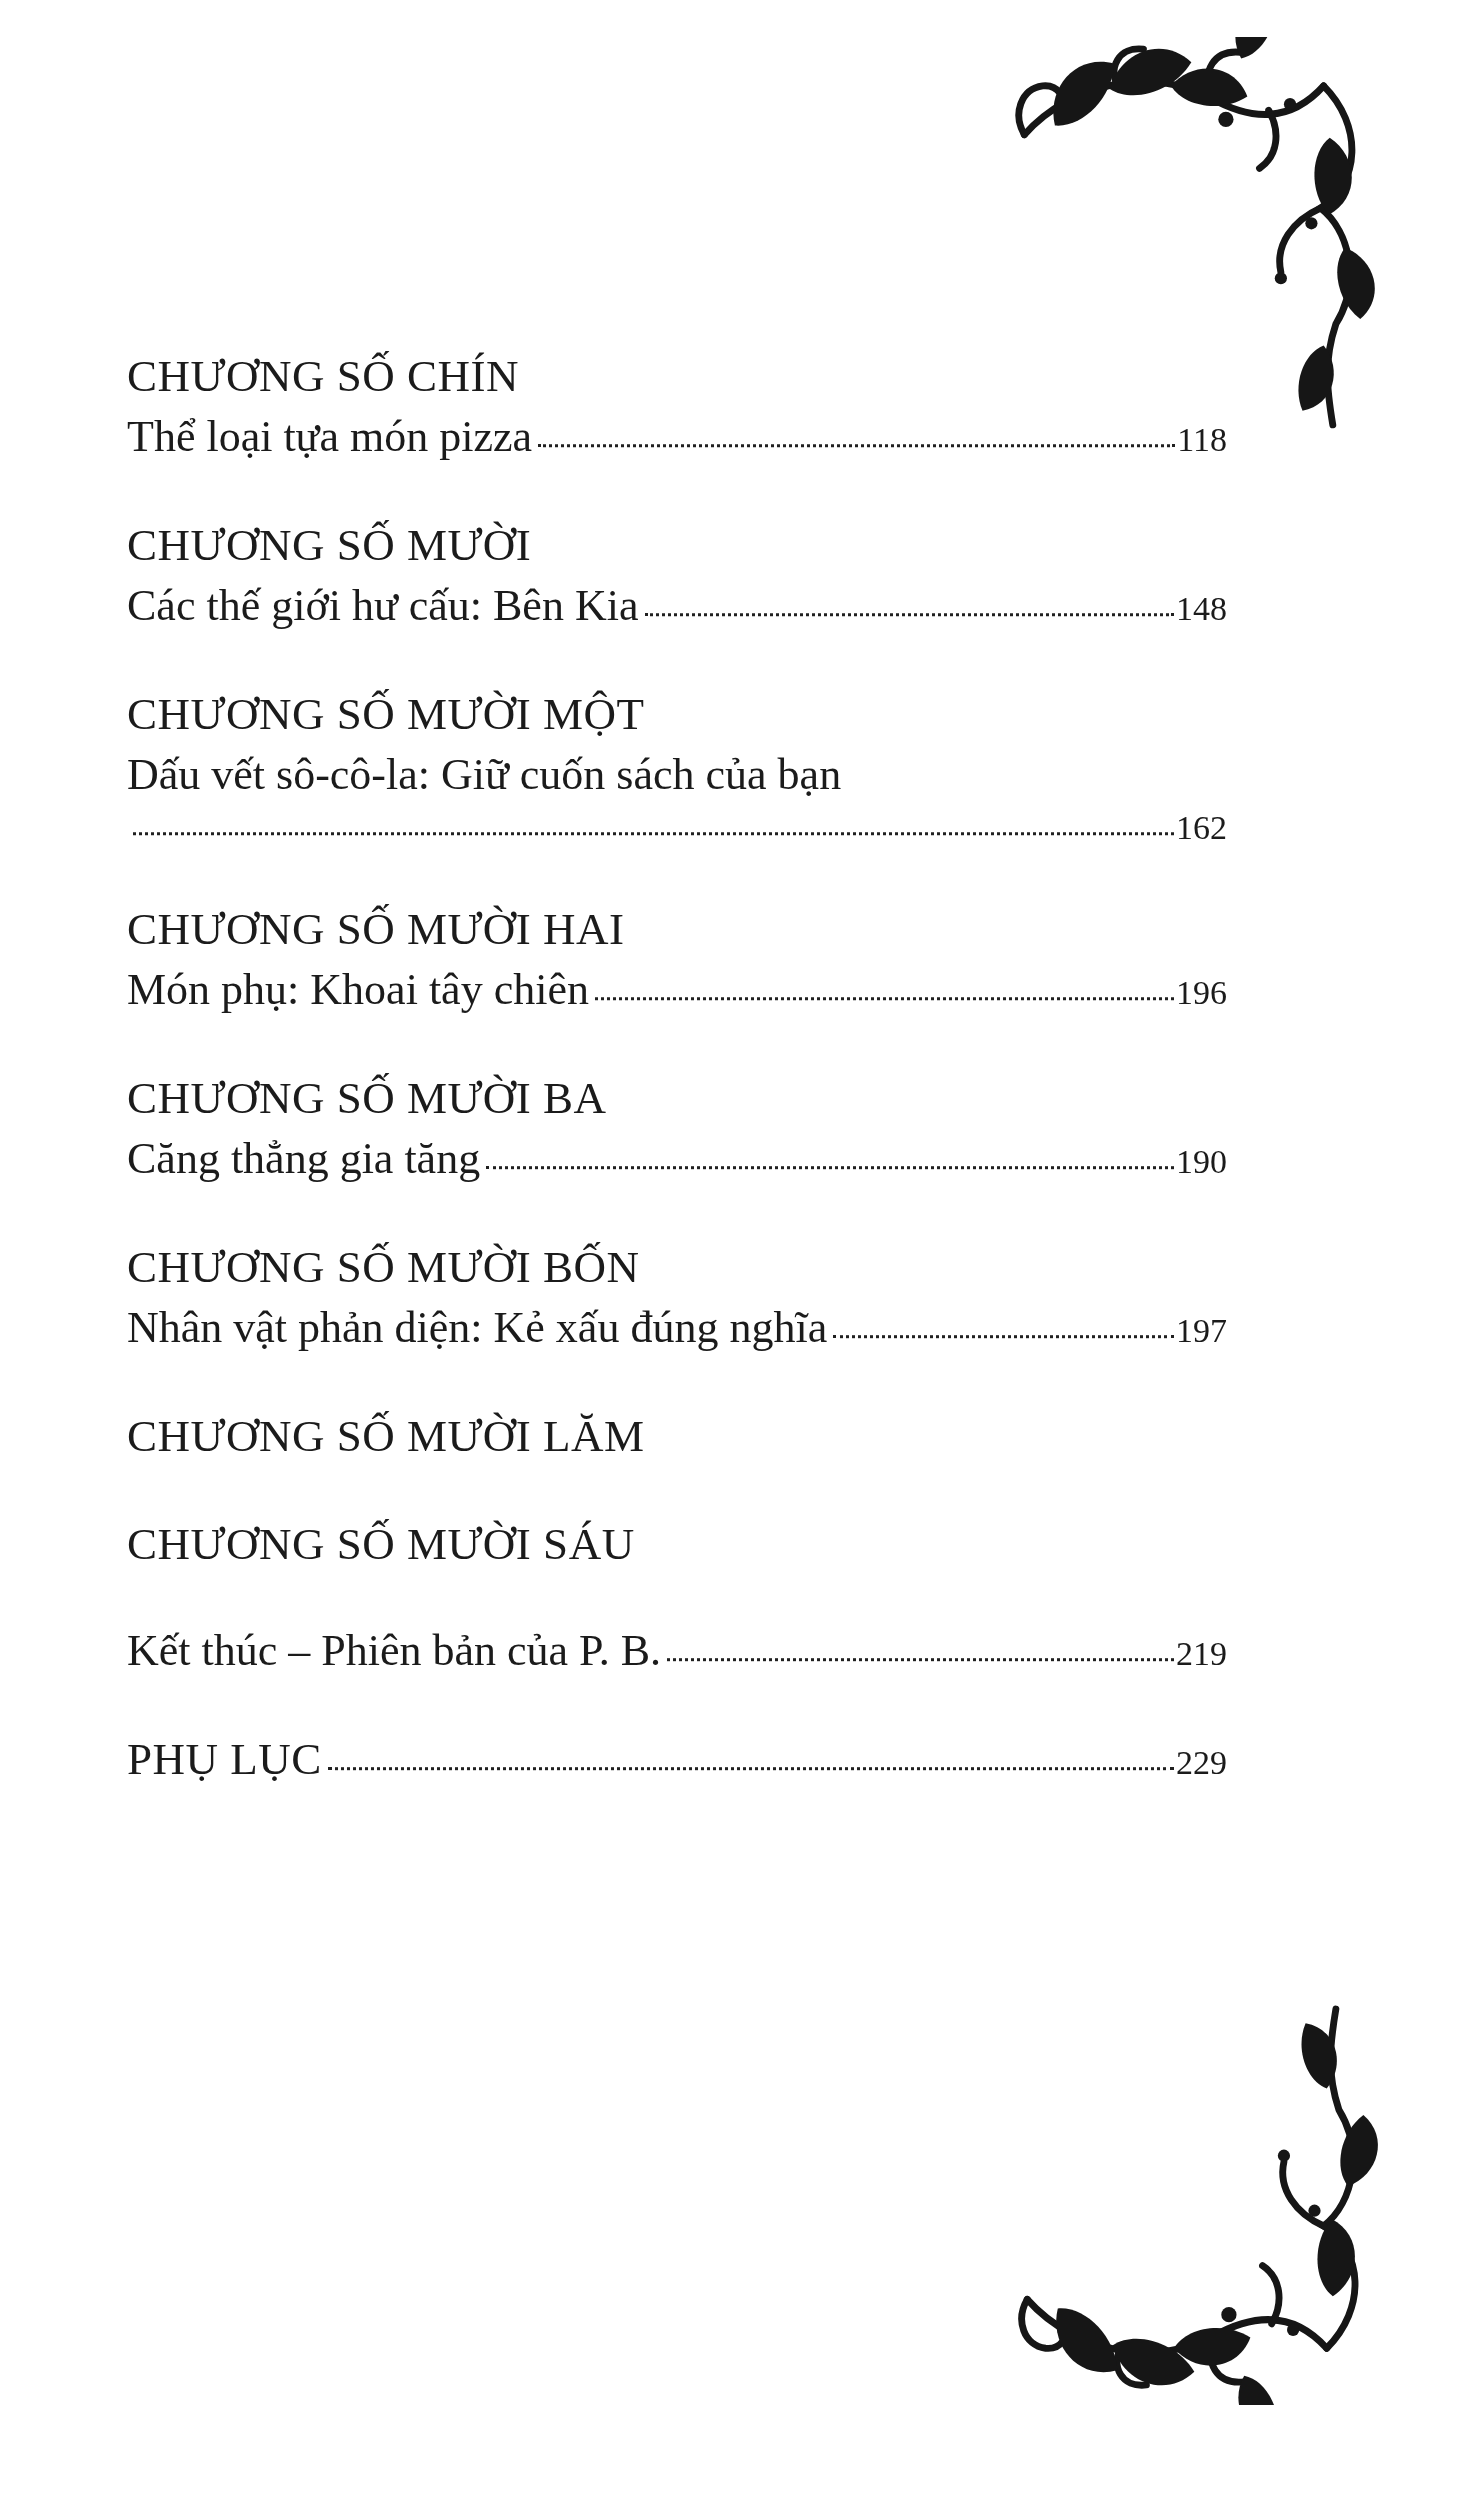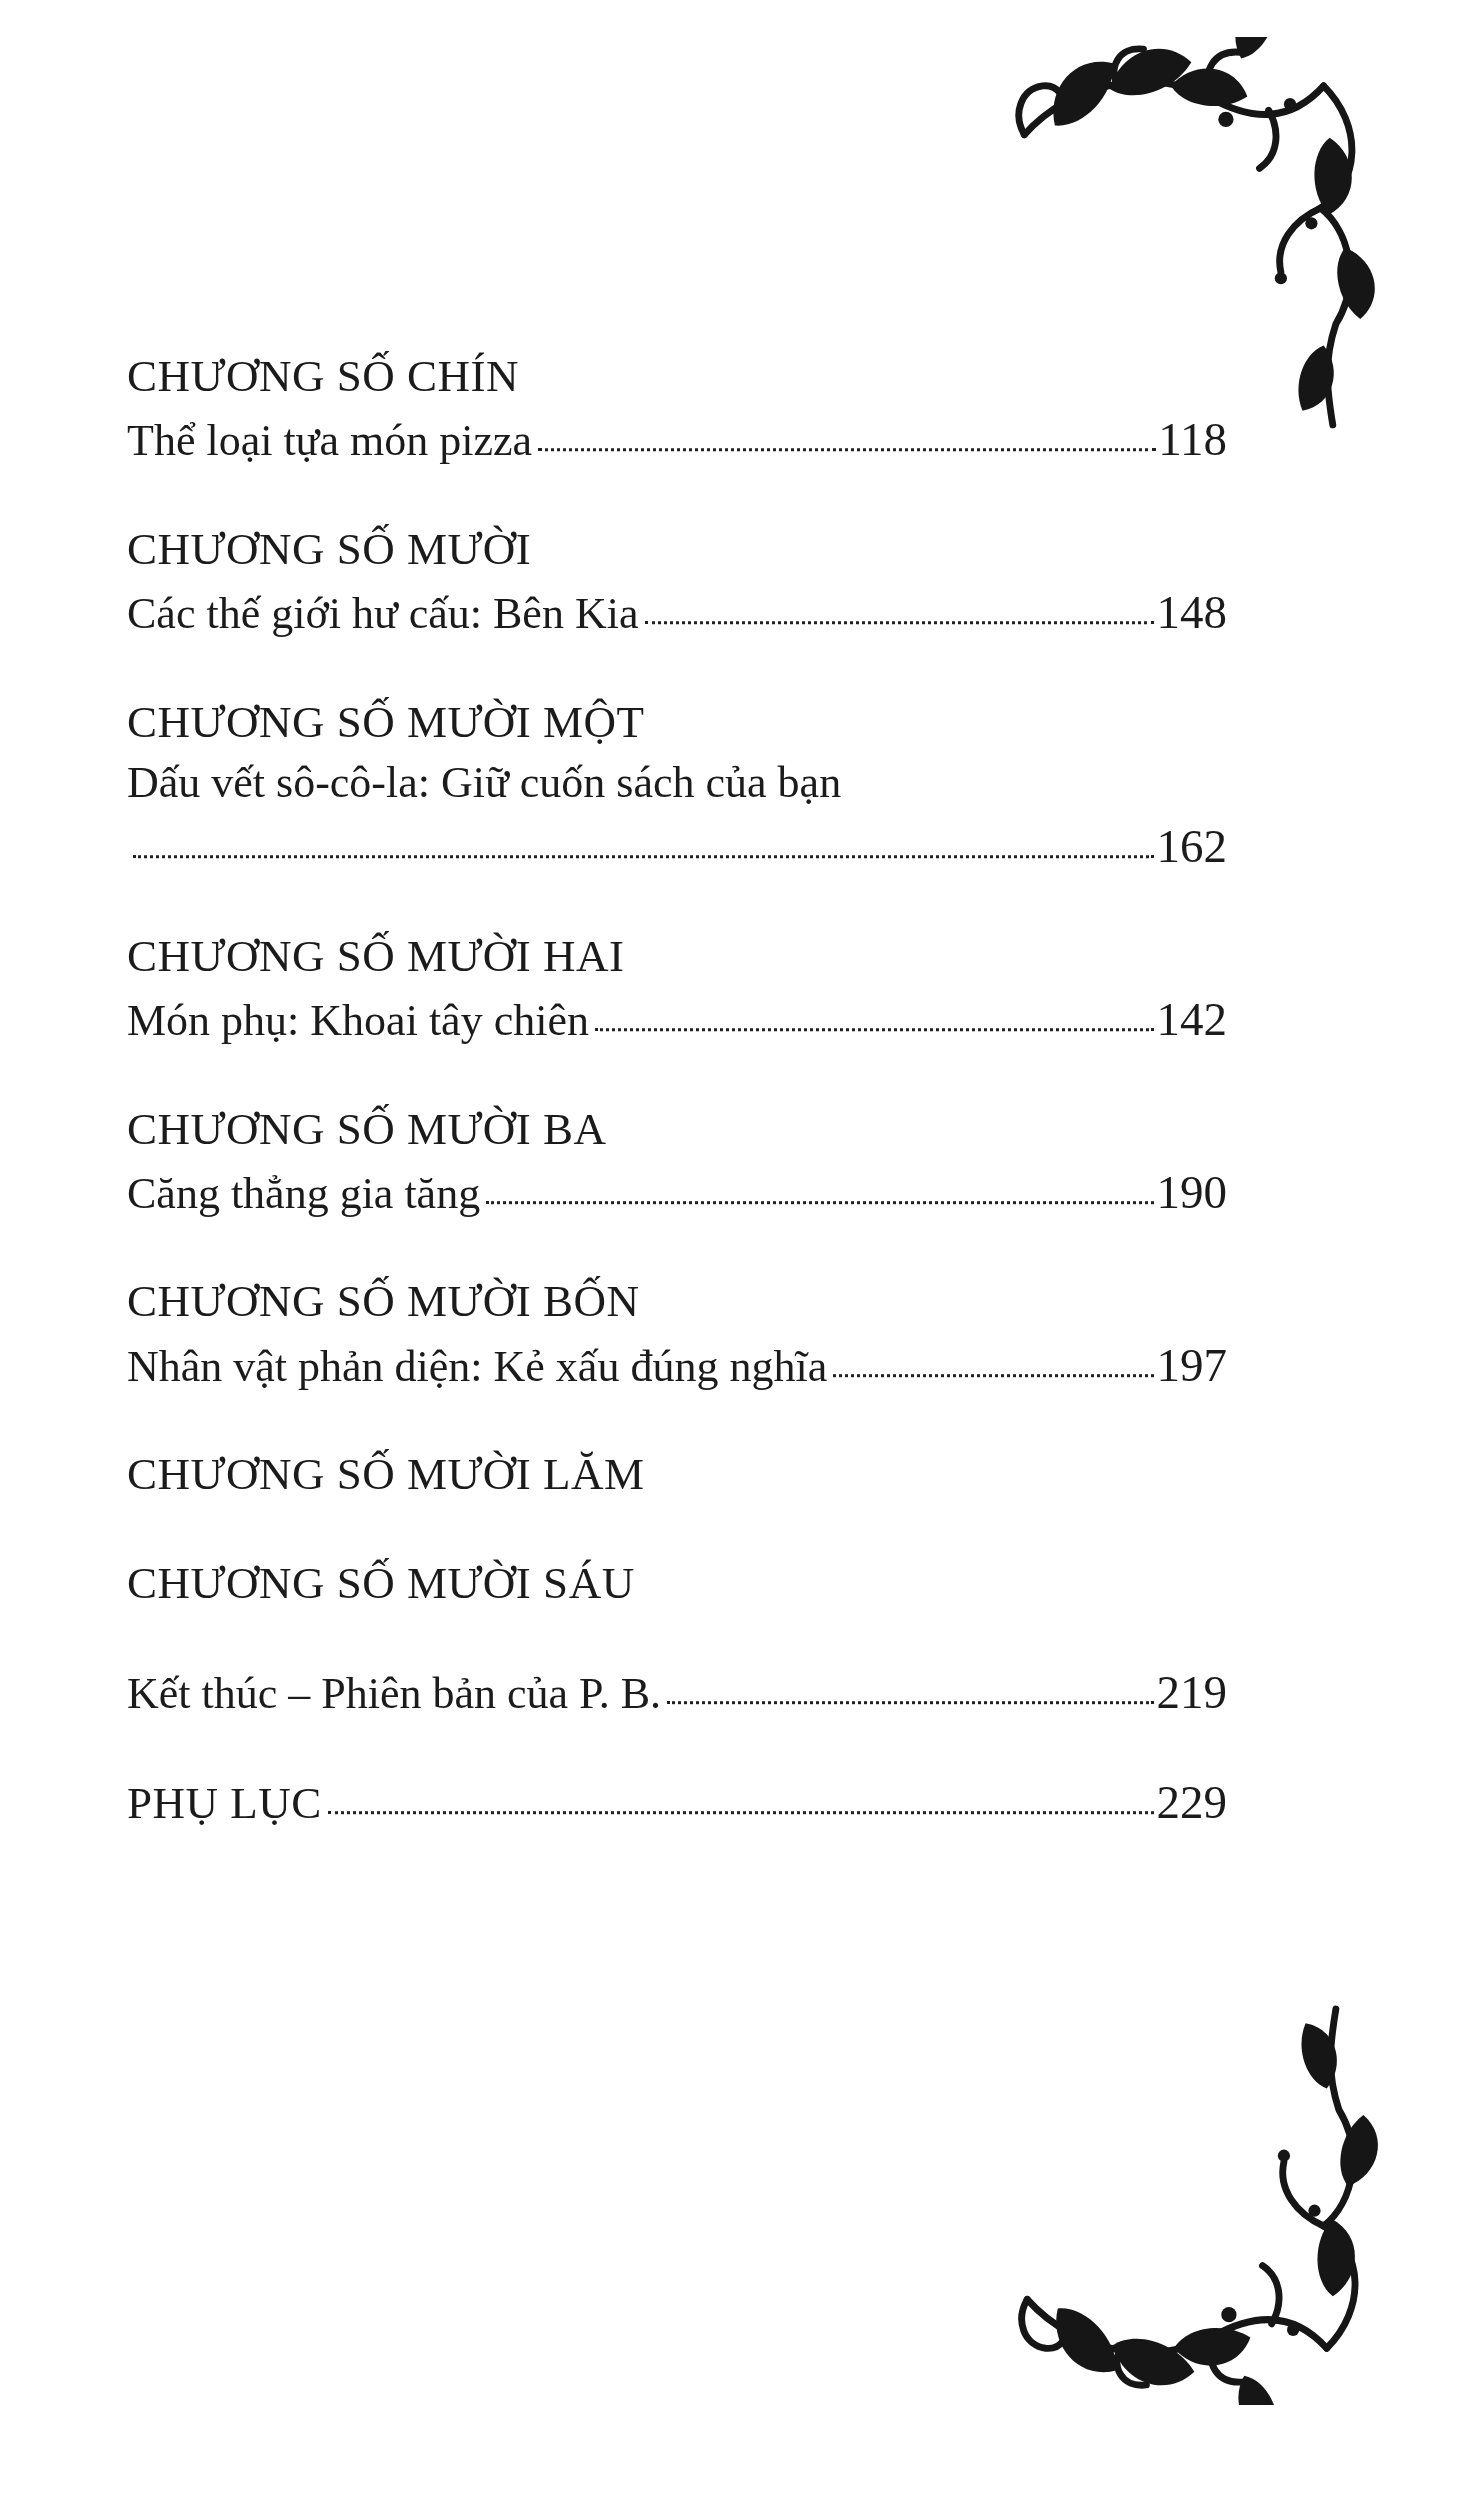--- a/index.html
+++ b/index.html
@@ -33,21 +33,21 @@
   .toc-line .line-text { white-space: nowrap; }
   .toc-line.heading .line-text { font-size: 45px; letter-spacing: 0.5px; }
   .toc-line.title   .line-text { font-size: 44px; }
   .leader {
     flex: 1 1 auto;
     min-width: 31px;
     border-bottom: 3.8px dotted #202020;
     margin: 0 2.3px 0 6.1px;
     transform: translateY(-3.8px);
   }
-  .page-num { font-size: 47px; white-space: nowrap; }
+  .page-num { font-size: 34px; white-space: nowrap; }
 </style>
 </head>
 <body>
 
 <div class="page">
 
   <svg class="ornament top" viewBox="0 0 250 260" xmlns="http://www.w3.org/2000/svg">
     <defs>
       <path id="lf" d="M0,0 C12,-22 42,-26 56,-4 C40,12 12,13 0,0 Z"></path>
     </defs>
@@ -108,21 +108,21 @@
           <span class="page-num">162</span>
         </div>
       </div>
       <div class="toc-block">
         <div class="toc-line heading">
           <span class="line-text">CHƯƠNG SỐ MƯỜI HAI</span>
         </div>
         <div class="toc-line title">
           <span class="line-text">Món phụ: Khoai tây chiên</span>
           <span class="leader"></span>
-          <span class="page-num">142</span>
+          <span class="page-num">196</span>
         </div>
       </div>
       <div class="toc-block">
         <div class="toc-line heading">
           <span class="line-text">CHƯƠNG SỐ MƯỜI BA</span>
         </div>
         <div class="toc-line title">
           <span class="line-text">Căng thẳng gia tăng</span>
           <span class="leader"></span>
           <span class="page-num">190</span>

